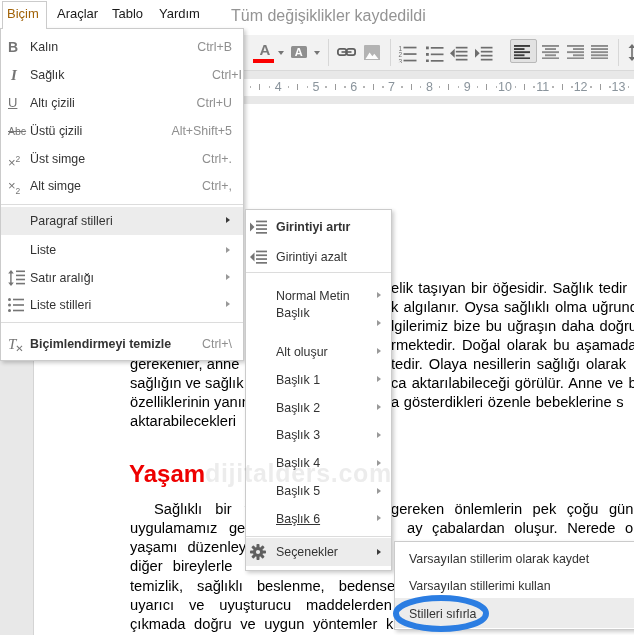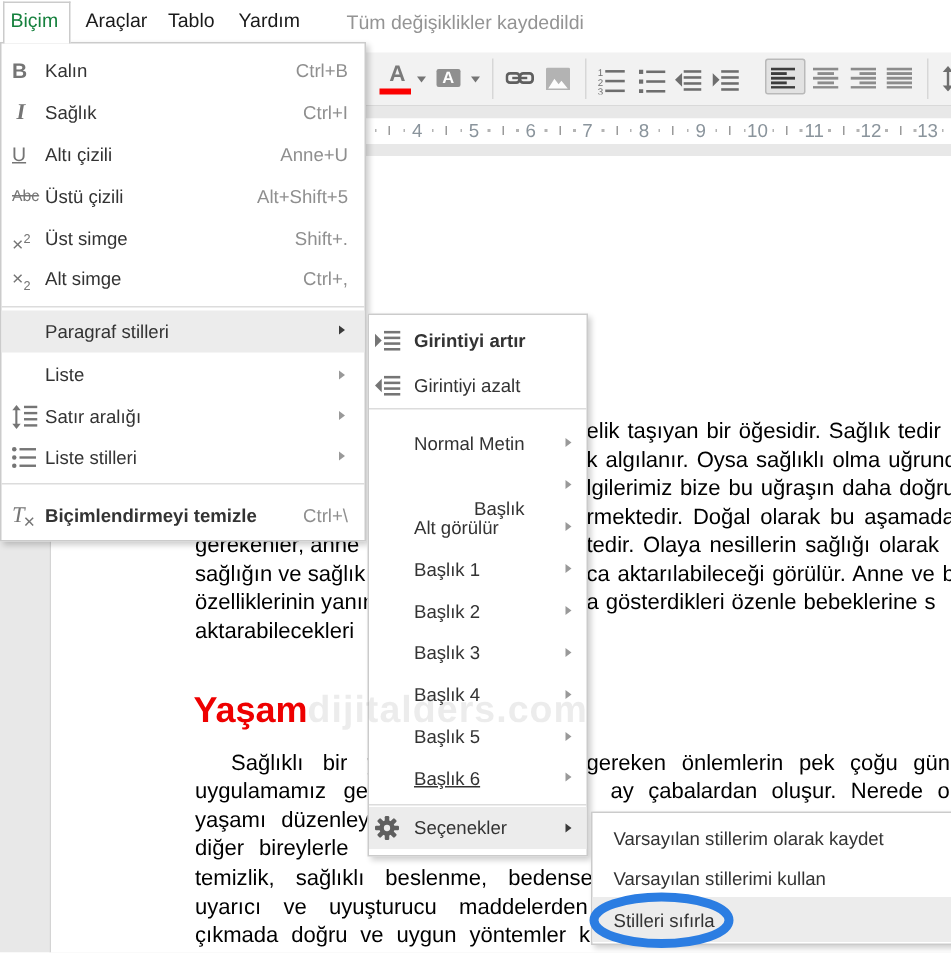--- a/index.html
+++ b/index.html
@@ -163,39 +163,39 @@
     <rect x="0" y="12.4" width="17" height="1.9" fill="#8c8c8c"></rect>
   </svg>
 <svg class="abs" style="left:627.5px;top:44px;" width="10" height="17" viewBox="0 0 10 17">
 <rect x="3.2" y="2.5" width="1.6" height="12" fill="#6e6e6e"></rect>
 <polygon points="4,0 7.5,4 0.5,4" fill="#6e6e6e"></polygon>
 <polygon points="4,17 7.5,13 0.5,13" fill="#6e6e6e"></polygon>
 </svg>
 <div class="abs" style="left:57px;top:6px;font-size:13px;color:#1a1a1a;">Araçlar</div>
 <div class="abs" style="left:112px;top:6px;font-size:13px;color:#1a1a1a;">Tablo</div>
 <div class="abs" style="left:159px;top:6px;font-size:13px;color:#1a1a1a;">Yardım</div>
-<div class="abs" style="left:231px;top:6.5px;font-size:13px;color:#949494;">Tüm değişiklikler kaydedildi</div>
+<div class="abs" style="left:231px;top:6.5px;font-size:16px;color:#949494;">Tüm değişiklikler kaydedildi</div>
 <div class="abs" style="left:0px;top:28px;width:244px;height:333px;background:#fff;border:1px solid #cbcbcb;box-sizing:border-box;box-shadow:2px 2px 4px rgba(0,0,0,0.2);z-index:20;"></div>
 <div class="abs" style="left:2px;top:1px;width:45px;height:28px;background:#fff;border:1px solid #cbcbcb;border-bottom:none;box-sizing:border-box;z-index:21;"></div>
-<div class="abs" style="left:7px;top:6px;font-size:13px;color:#15803d;z-index:22;">Biçim</div>
+<div class="abs" style="left:7px;top:6px;font-size:13px;color:#a16207;z-index:22;">Biçim</div>
 <div class="abs" style="left:8px;top:33px;width:20px;height:28px;z-index:25;"><span style="font-weight:bold;font-size:14px;color:#757575;line-height:28px;">B</span></div>
 <div class="mi" style="left:30px;top:40px;z-index:25;">Kalın</div>
 <div class="sc" style="right:402px;top:40px;width:80px;left:auto;z-index:25;">Ctrl+B</div>
 <div class="abs" style="left:8px;top:61px;width:20px;height:28px;z-index:25;"><span style="font-family:'Liberation Serif',serif;font-style:italic;font-weight:bold;font-size:15px;color:#757575;line-height:28px;margin-left:3px;">I</span></div>
 <div class="mi" style="left:30px;top:68px;z-index:25;">Sağlık</div>
-<div class="sc" style="right:402px;top:68px;width:80px;left:auto;z-index:25;">Ctrl+I</div>
+<div class="sc" style="right:392px;top:68px;width:80px;left:auto;z-index:25;">Ctrl+I</div>
 <div class="abs" style="left:8px;top:89px;width:20px;height:28px;z-index:25;"><span style="font-size:13px;color:#757575;text-decoration:underline;line-height:28px;">U</span></div>
 <div class="mi" style="left:30px;top:96px;z-index:25;">Altı çizili</div>
-<div class="sc" style="right:402px;top:96px;width:80px;left:auto;z-index:25;">Anne+U</div>
+<div class="sc" style="right:402px;top:96px;width:80px;left:auto;z-index:25;">Ctrl+U</div>
 <div class="abs" style="left:8px;top:117px;width:20px;height:28px;z-index:25;"><span style="font-size:10.5px;color:#757575;text-decoration:line-through;line-height:28px;">Abc</span></div>
 <div class="mi" style="left:30px;top:124px;z-index:25;">Üstü çizili</div>
 <div class="sc" style="right:402px;top:124px;width:80px;left:auto;z-index:25;">Alt+Shift+5</div>
 <div class="abs" style="left:8px;top:144.5px;width:20px;height:28px;z-index:25;"><span style="font-size:13px;color:#757575;line-height:28px;">×<sup style="font-size:8.5px;">2</sup></span></div>
 <div class="mi" style="left:30px;top:151.5px;z-index:25;text-align:right;">Üst simge</div>
-<div class="sc" style="right:402px;top:151.5px;width:80px;left:auto;z-index:25;">Shift+.</div>
+<div class="sc" style="right:402px;top:151.5px;width:80px;left:auto;z-index:25;">Ctrl+.</div>
 <div class="abs" style="left:8px;top:172px;width:20px;height:28px;z-index:25;"><span style="font-size:13px;color:#757575;line-height:28px;">×<sub style="font-size:8.5px;">2</sub></span></div>
 <div class="mi" style="left:30px;top:179px;z-index:25;">Alt simge</div>
 <div class="sc" style="right:402px;top:179px;width:80px;left:auto;z-index:25;">Ctrl+,</div>
 <div class="sep" style="left:1px;top:204px;width:242px;z-index:25;"></div>
 <div class="abs" style="left:1px;top:206.5px;width:242px;height:28px;background:#ececec;z-index:25;"></div>
 <div class="mi" style="left:30px;top:213.5px;z-index:25;">Paragraf stilleri</div>
 <div class="arr arrd" style="left:226px;top:217.0px;z-index:25;"></div>
 <div class="mi" style="left:30px;top:243px;z-index:25;">Liste</div>
 <div class="arr" style="left:226px;top:246.5px;z-index:25;"></div>
 <div class="abs" style="left:8px;top:263.5px;width:20px;height:28px;z-index:25;"><svg width="17" height="16" viewBox="0 0 17 16" style="margin-top:6px;">
@@ -236,23 +236,23 @@
 <polygon points="4.5,2.5 0,7 4.5,11.5" fill="#757575"></polygon>
 <rect x="6" y="0.6" width="11" height="1.7" fill="#757575"></rect>
 <rect x="6" y="4.4" width="11" height="1.7" fill="#757575"></rect>
 <rect x="6" y="8.2" width="11" height="1.7" fill="#757575"></rect>
 <rect x="6" y="12" width="11" height="1.7" fill="#757575"></rect>
 </svg></div>
 <div class="mi" style="left:276px;top:249.5px;z-index:35;">Girintiyi azalt</div>
 <div class="sep" style="left:246px;top:272px;width:145px;z-index:35;"></div>
 <div class="mi" style="left:276px;top:288.5px;z-index:35;">Normal Metin</div>
 <div class="arr" style="left:377px;top:292.0px;z-index:35;"></div>
-<div class="mi" style="left:276px;top:332px;z-index:35;margin-left:40px;">Başlık</div>
+<div class="mi" style="left:276px;top:306px;z-index:35;">Başlık</div>
 <div class="arr" style="left:377px;top:320.0px;z-index:35;"></div>
-<div class="mi" style="left:276px;top:344.5px;z-index:35;">Alt görülür</div>
+<div class="mi" style="left:276px;top:344.5px;z-index:35;">Alt oluşur</div>
 <div class="arr" style="left:377px;top:348.0px;z-index:35;"></div>
 <div class="mi" style="left:276px;top:372.5px;z-index:35;">Başlık 1</div>
 <div class="arr" style="left:377px;top:376.0px;z-index:35;"></div>
 <div class="mi" style="left:276px;top:400.5px;z-index:35;">Başlık 2</div>
 <div class="arr" style="left:377px;top:404.0px;z-index:35;"></div>
 <div class="mi" style="left:276px;top:428px;z-index:35;">Başlık 3</div>
 <div class="arr" style="left:377px;top:431.5px;z-index:35;"></div>
 <div class="mi" style="left:276px;top:456px;z-index:35;">Başlık 4</div>
 <div class="arr" style="left:377px;top:459.5px;z-index:35;"></div>
 <div class="mi" style="left:276px;top:484px;z-index:35;">Başlık 5</div>

